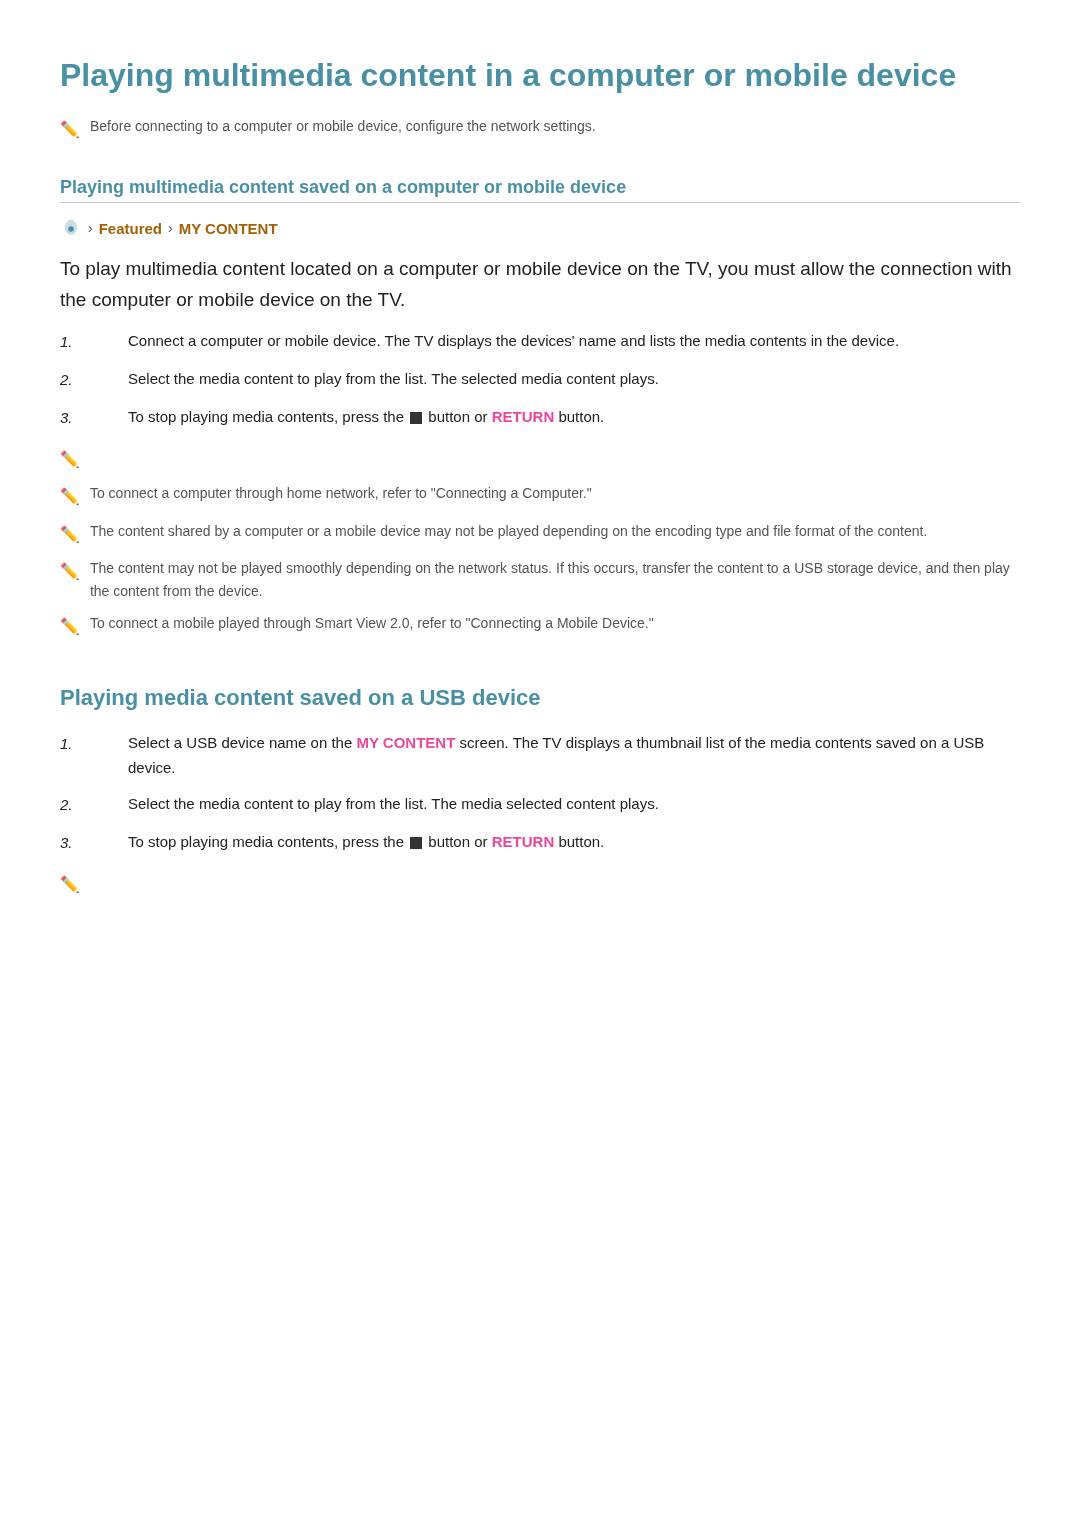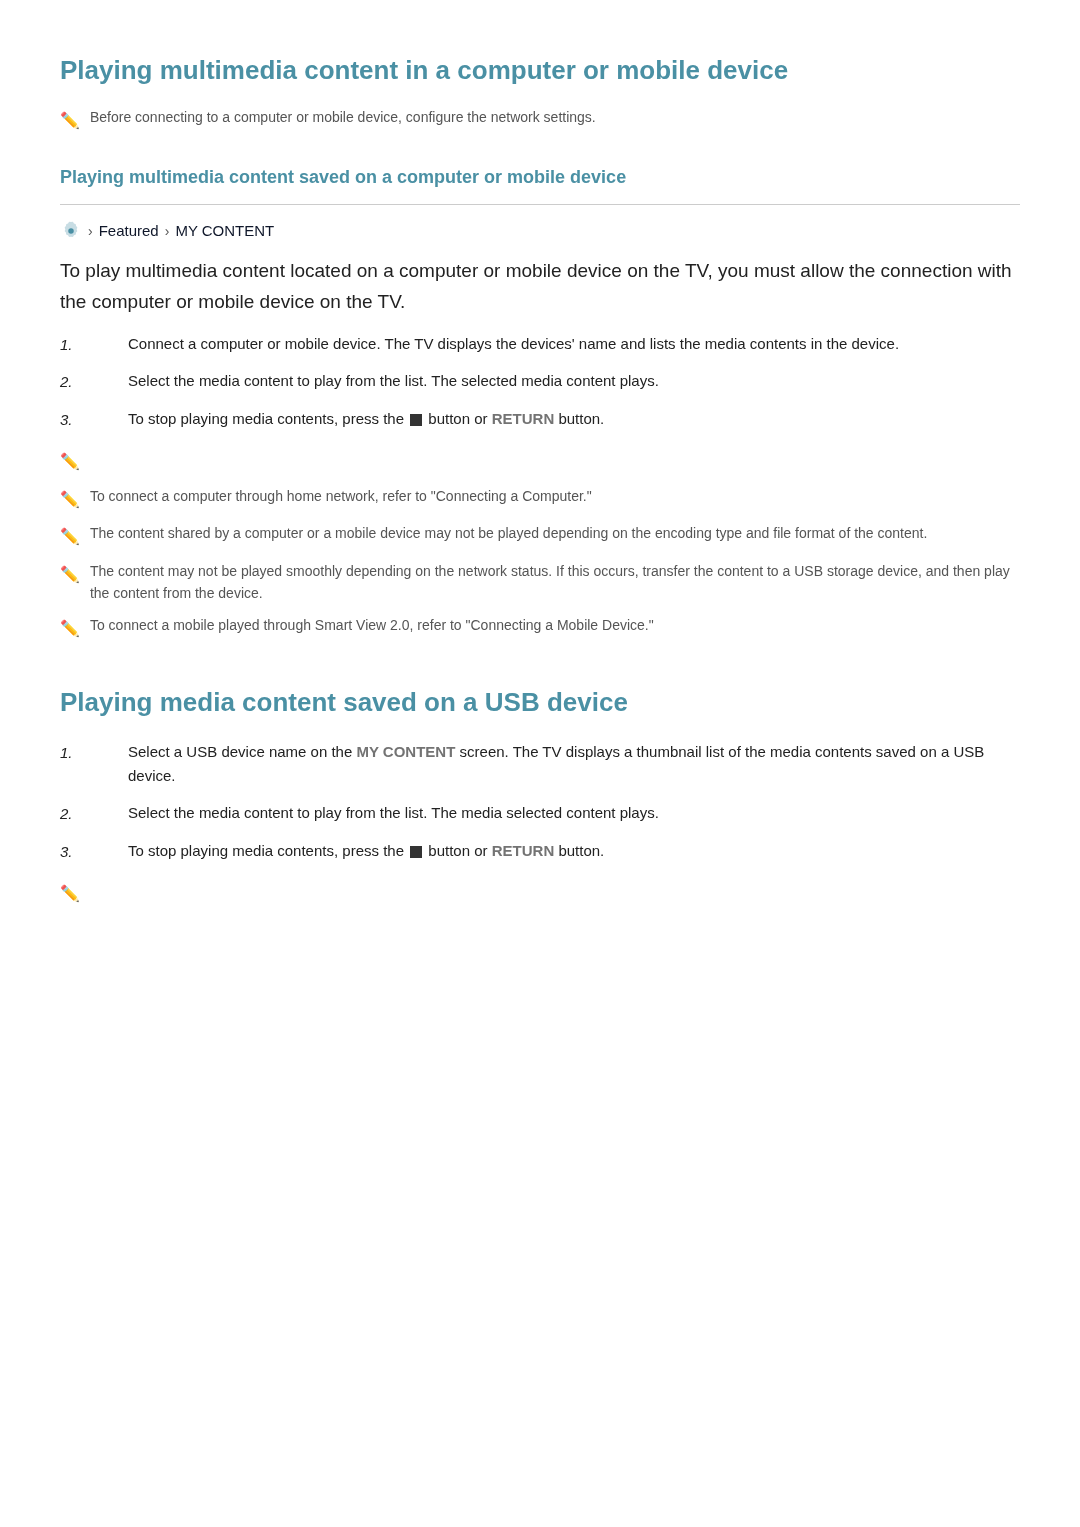--- a/index.html
+++ b/index.html
@@ -14,21 +14,21 @@
       font-size: 15px;
       color: #222222;
       width: 1080px;
       min-height: 1527px;
       padding: 40px 60px;
       line-height: 1.6;
     }
 
     .main-title {
       color: #4a90a4;
-      font-size: 26px;
+      font-size: 32px;
       font-weight: bold;
       margin-bottom: 14px;
       margin-top: 10px;
     }
 
     .note-row {
       display: flex;
       align-items: flex-start;
       gap: 10px;
       margin-bottom: 10px;
@@ -43,21 +43,21 @@
       flex-shrink: 0;
     }
 
     .section-title {
       color: #4a90a4;
       font-size: 18px;
       font-weight: bold;
       margin-top: 30px;
       margin-bottom: 14px;
       border-bottom: 1px solid #ccc;
-      padding-bottom: 12px;
+      padding-bottom: 0;
     }
 
     .breadcrumb-row {
       display: flex;
       align-items: center;
       gap: 6px;
       margin-bottom: 12px;
     }
 
     .breadcrumb-icon {
@@ -65,22 +65,22 @@
       height: 22px;
       flex-shrink: 0;
     }
 
     .breadcrumb-separator {
       color: #555;
       font-size: 14px;
     }
 
     .breadcrumb-link {
-      color: #0f172a;
-      font-weight: normal;
+      color: #a16207;
+      font-weight: bold;
       font-size: 15px;
       text-decoration: none;
     }
 
     .body-text {
       margin-bottom: 14px;
       font-size: 19px;
       line-height: 1.65;
     }
 
@@ -106,36 +106,36 @@
       font-size: 15px;
       padding-top: 1px;
     }
 
     .list-content {
       flex: 1;
       margin-left: 32px;
     }
 
     .highlight-blue {
-      color: #737373;
+      color: #ec4899;
       font-weight: bold;
     }
 
     .stop-button {
       display: inline-block;
       width: 12px;
       height: 12px;
       background: #333;
       vertical-align: middle;
       margin: 0 2px;
     }
 
     .big-section-title {
       color: #4a90a4;
-      font-size: 26px;
+      font-size: 22px;
       font-weight: bold;
       margin-bottom: 16px;
     }
 
     .gear-icon-svg {
       display: inline-block;
       vertical-align: middle;
     }
   </style>
 </head>

